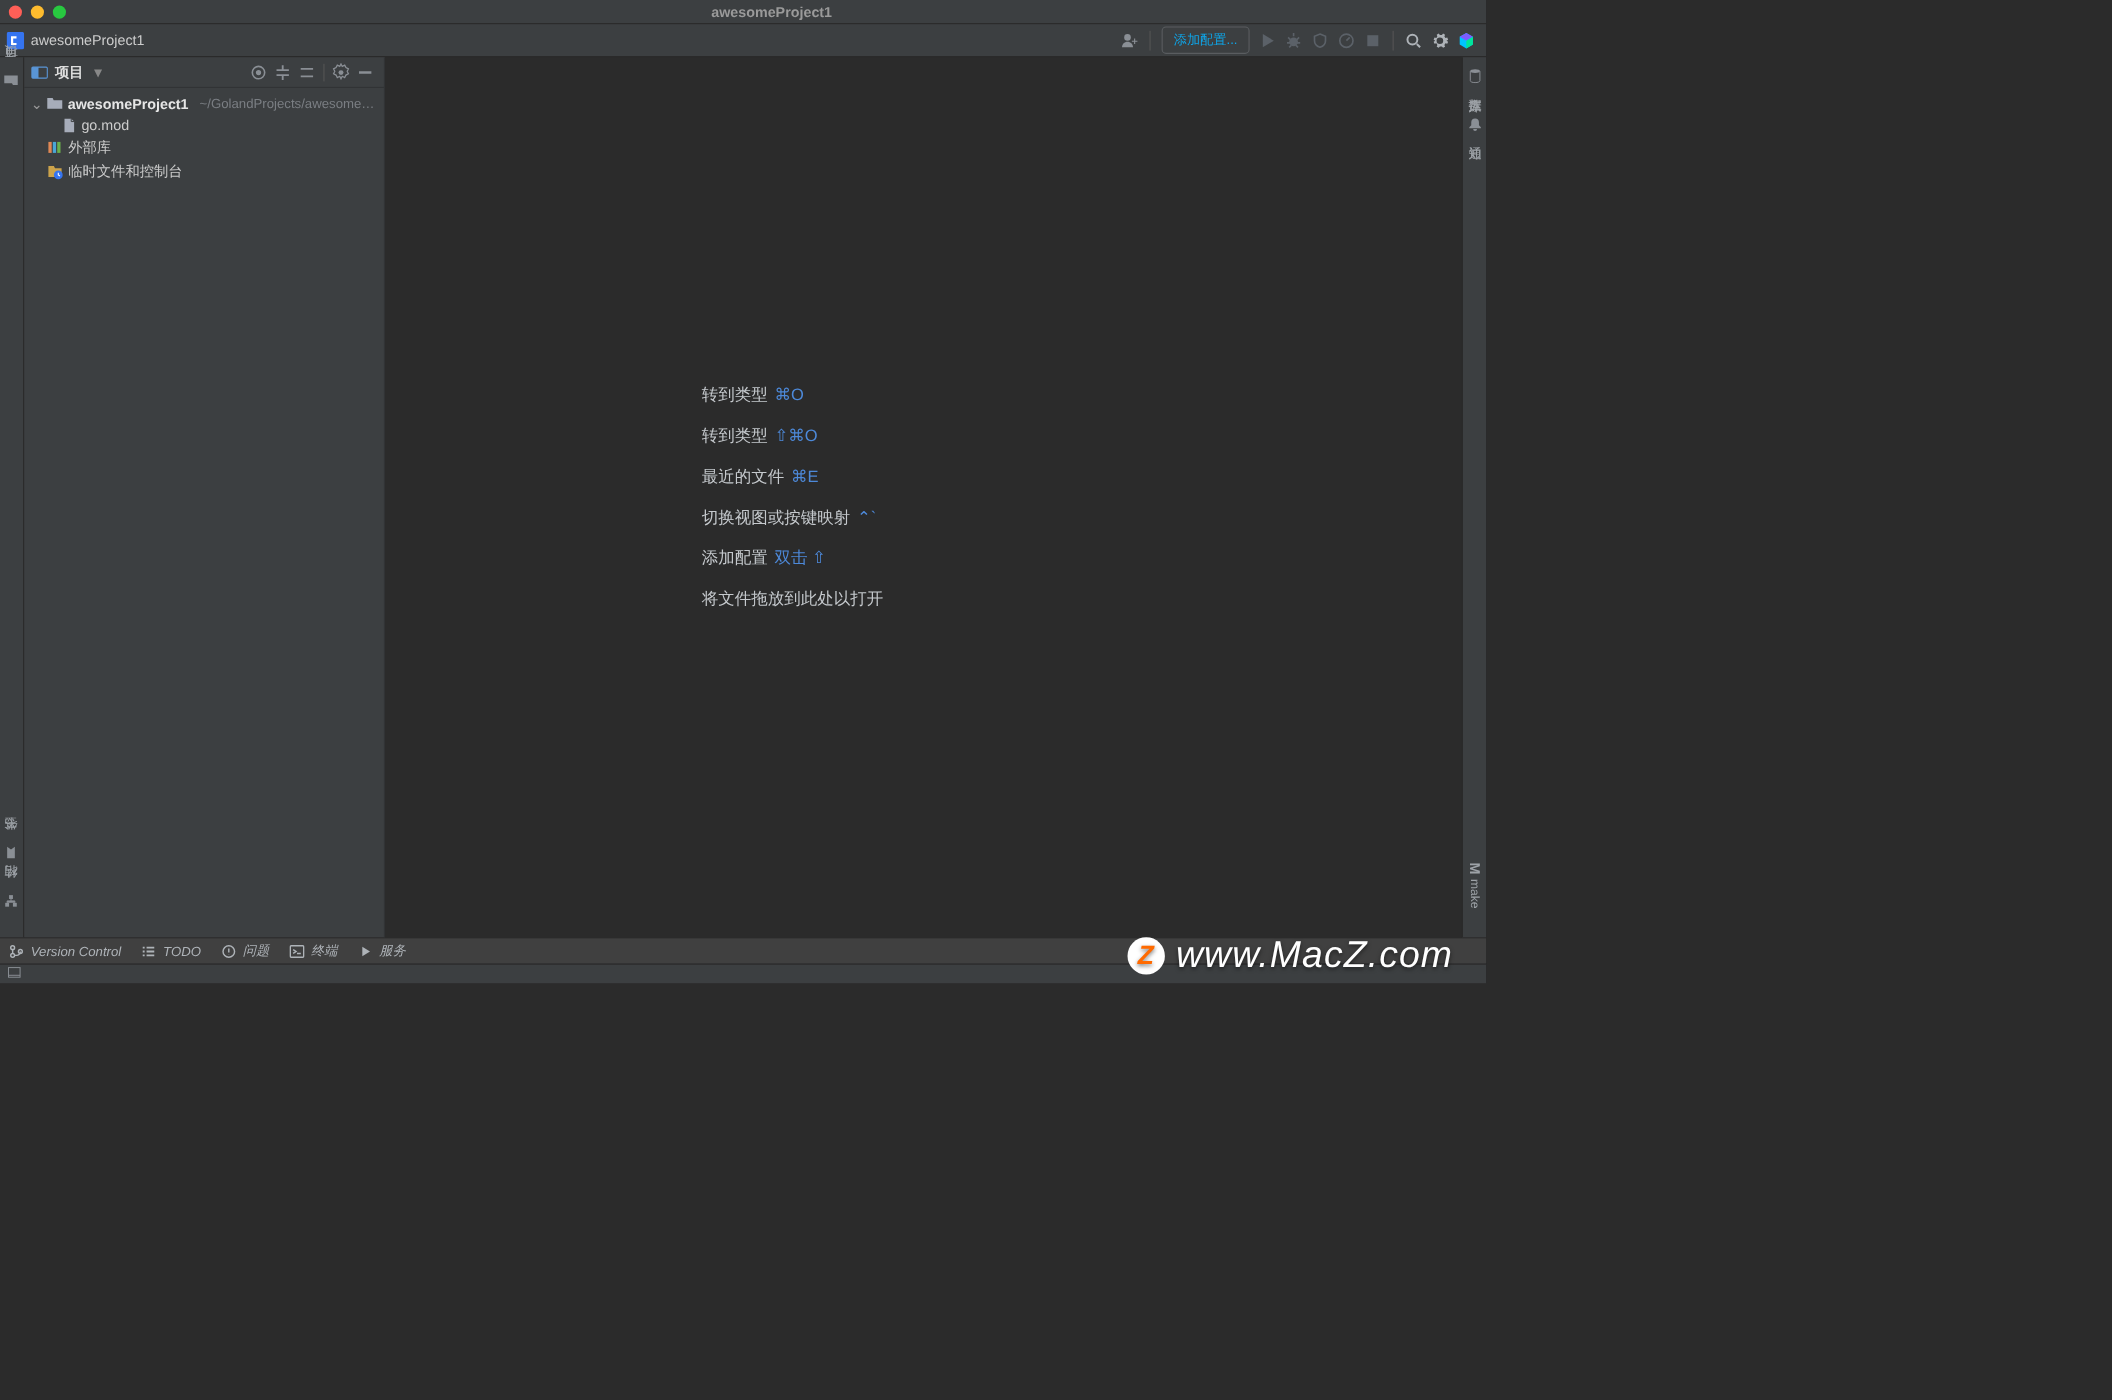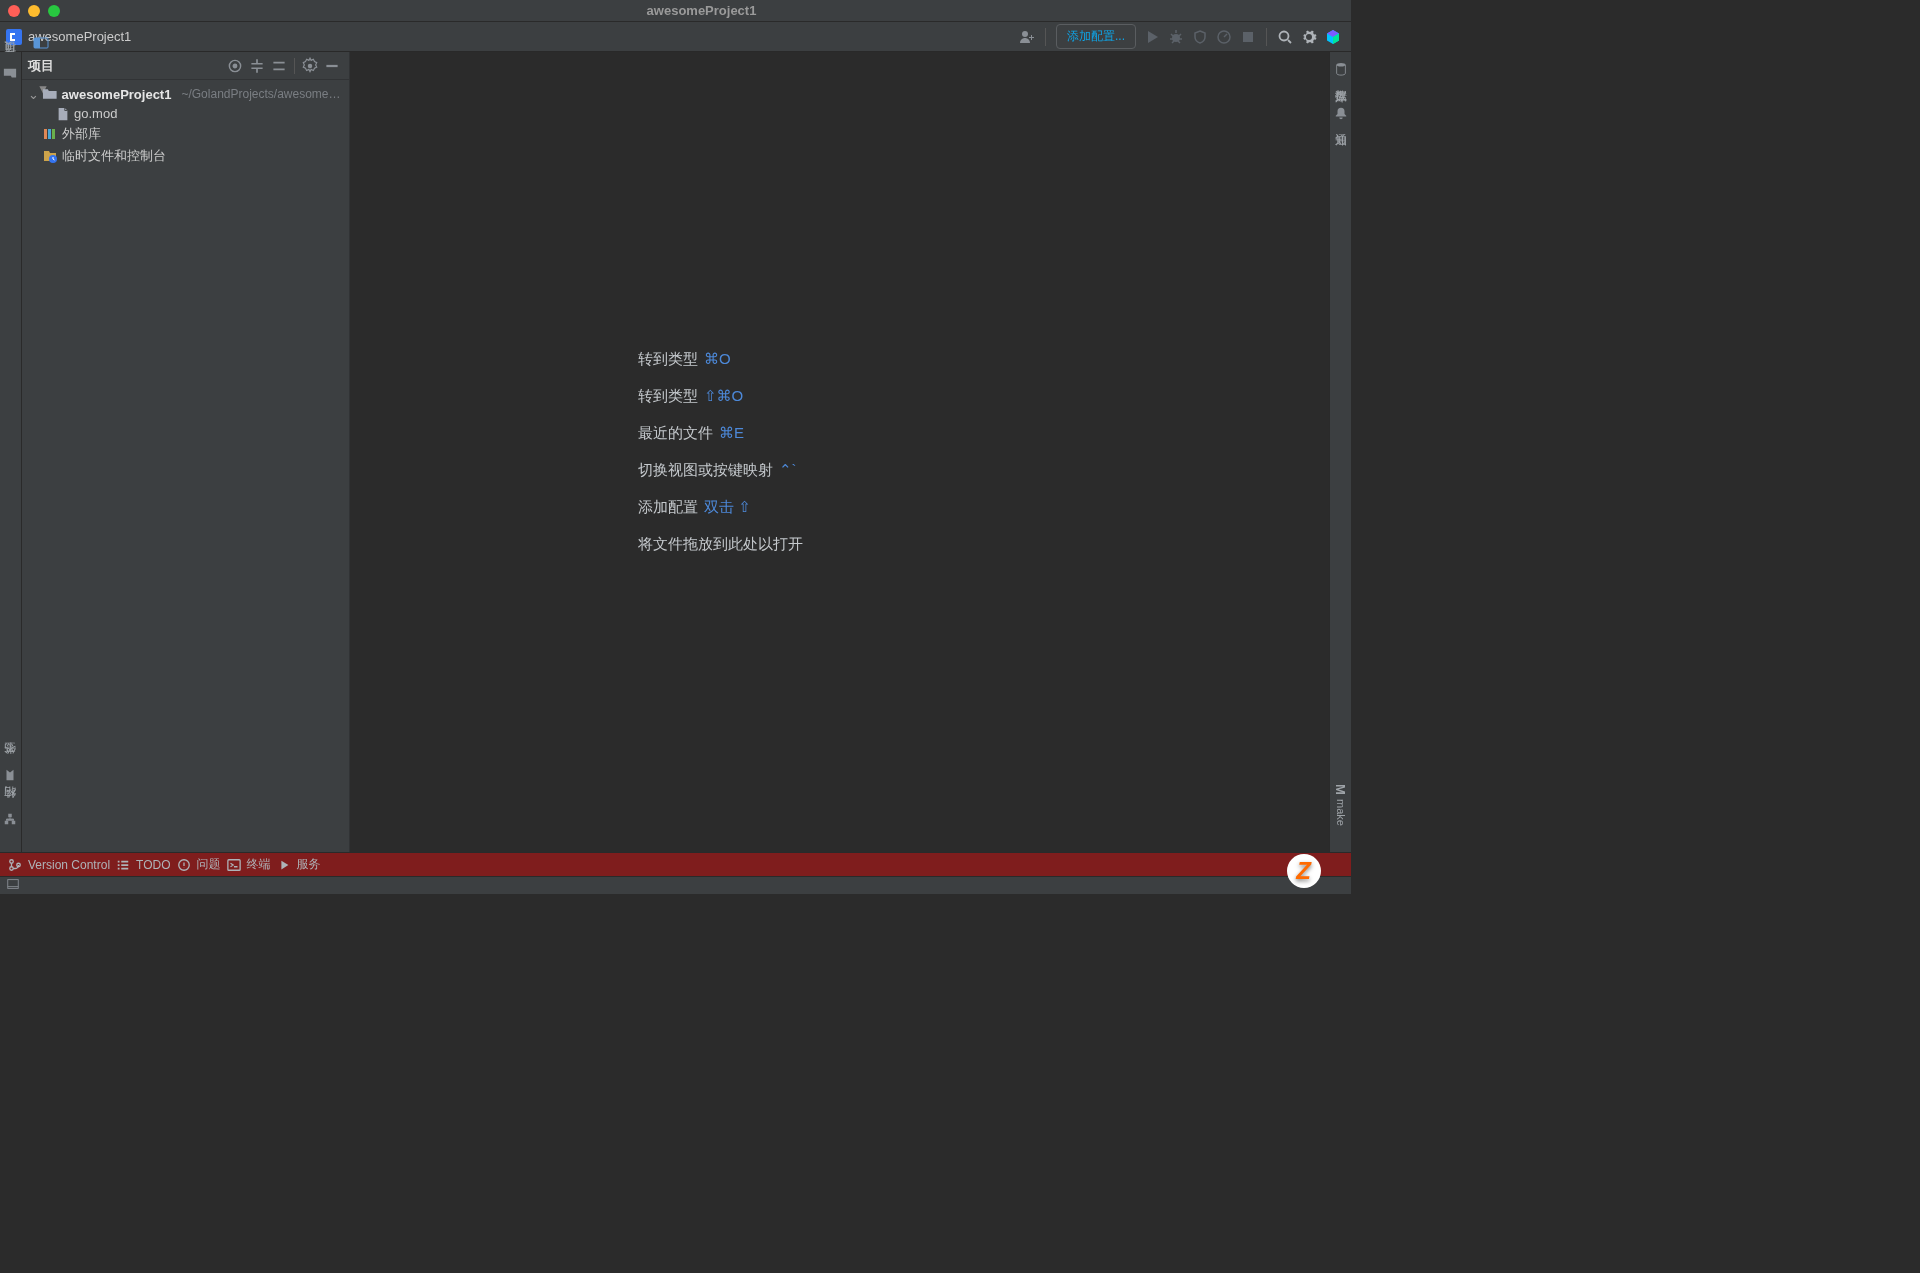--- a/index.html
+++ b/index.html
@@ -25,37 +25,37 @@
   .main { display:flex; height:calc(100% - 22px - 30px - 24px - 18px); }
   .gutter-l, .gutter-r { width:22px; background:#3c3f41; display:flex; flex-direction:column; align-items:center; padding-top:4px; gap:14px;}
   .gutter-r { border-left:1px solid #2a2a2a; }
   .gutter-l { border-right:1px solid #2a2a2a; }
   .vtab { writing-mode:vertical-rl; font-size:12px; color:#9ea3a8; padding:6px 0; display:flex; align-items:center; gap:4px;}
   .gutter-l .vtab{ transform:rotate(180deg);}
   .vicon{width:14px;height:14px;}
 
   .sidebar { width:328px; background:#3c3f41; border-right:1px solid #313335; display:flex; flex-direction:column; }
   .side-head { height:28px; display:flex; align-items:center; padding:0 6px; border-bottom:1px solid #313335; }
-  .side-head .lab { display:flex; align-items:center; gap:6px; font-weight:600; color:#ddd;flex-direction:column;}
+  .side-head .lab { display:flex; align-items:center; gap:6px; font-weight:600; color:#ddd;}
   .side-head .sp{flex:1;}
   .side-head .ic{width:18px;height:18px;display:flex;align-items:center;justify-content:center;color:#8a8f95;margin:0 2px;}
   .tree { padding:4px 0; }
   .node { display:flex; align-items:center; gap:4px; padding:2px 6px; color:#ccc; font-size:13px; white-space:nowrap;}
   .node .path{color:#7a7e83;margin-left:6px;font-size:12px;overflow:hidden;text-overflow:ellipsis;}
   .indent1{padding-left:34px;}
   .indent0b{padding-left:20px;}
   .chev{width:10px;display:inline-block;color:#999;}
 
   .editor { flex:1; background:#2b2b2b; display:flex; align-items:center; justify-content:flex-start; padding-left:240px;}
   .hints { display:flex; flex-direction:column; gap:18px; }
   .hint { color:#c5c9cd; font-size:15px;margin-left:48px; }
   .sc { color:#4d89d9; margin-left:6px; }
 
   
-  .bottombar { height:24px; background:#7f1d1d; border-top:1px solid #2a2a2a; display:flex; align-items:center; padding:0 8px; gap:6px; font-size:12px; color:#aeb3b8;}
+  .bottombar { height:24px; background:#404040; border-top:1px solid #2a2a2a; display:flex; align-items:center; padding:0 8px; gap:18px; font-size:12px; color:#aeb3b8;font-style:italic;}
   .bottombar .bi{display:flex;align-items:center;gap:6px;}
   .statusbar{height:18px;background:#3c3f41;border-top:1px solid #2a2a2a;display:flex;align-items:center;padding:0 6px;}
   .statusbar svg{width:14px;height:14px;color:#8a8f95;}
 
   .watermark{position:absolute;right:30px;bottom:6px;display:flex;align-items:center;gap:10px;color:#fff;font-size:34px;font-weight:500;font-style:italic;letter-spacing:1px;text-shadow:0 2px 4px rgba(0,0,0,.5);}
   .wm-badge{width:34px;height:34px;border-radius:50%;background:#fff;color:#ff6a00;font-weight:900;display:flex;align-items:center;justify-content:center;font-style:italic;font-size:24px;}
 
   .go-logo{width:16px;height:16px;}
 </style>
 </head>
@@ -314,13 +314,14 @@
 
 <div class="statusbar">
   <span><svg viewBox="0 0 16 16" fill="none" stroke="#8a8f95">
         <rect x="2" y="3" width="12" height="10"></rect>
         <path d="M2 11h12"></path>
       </svg></span>
 </div>
 
 <div class="watermark">
   <div class="wm-badge">Z</div>
+  <span>www.MacZ.com</span>
 </div>
 
 </body></html>

